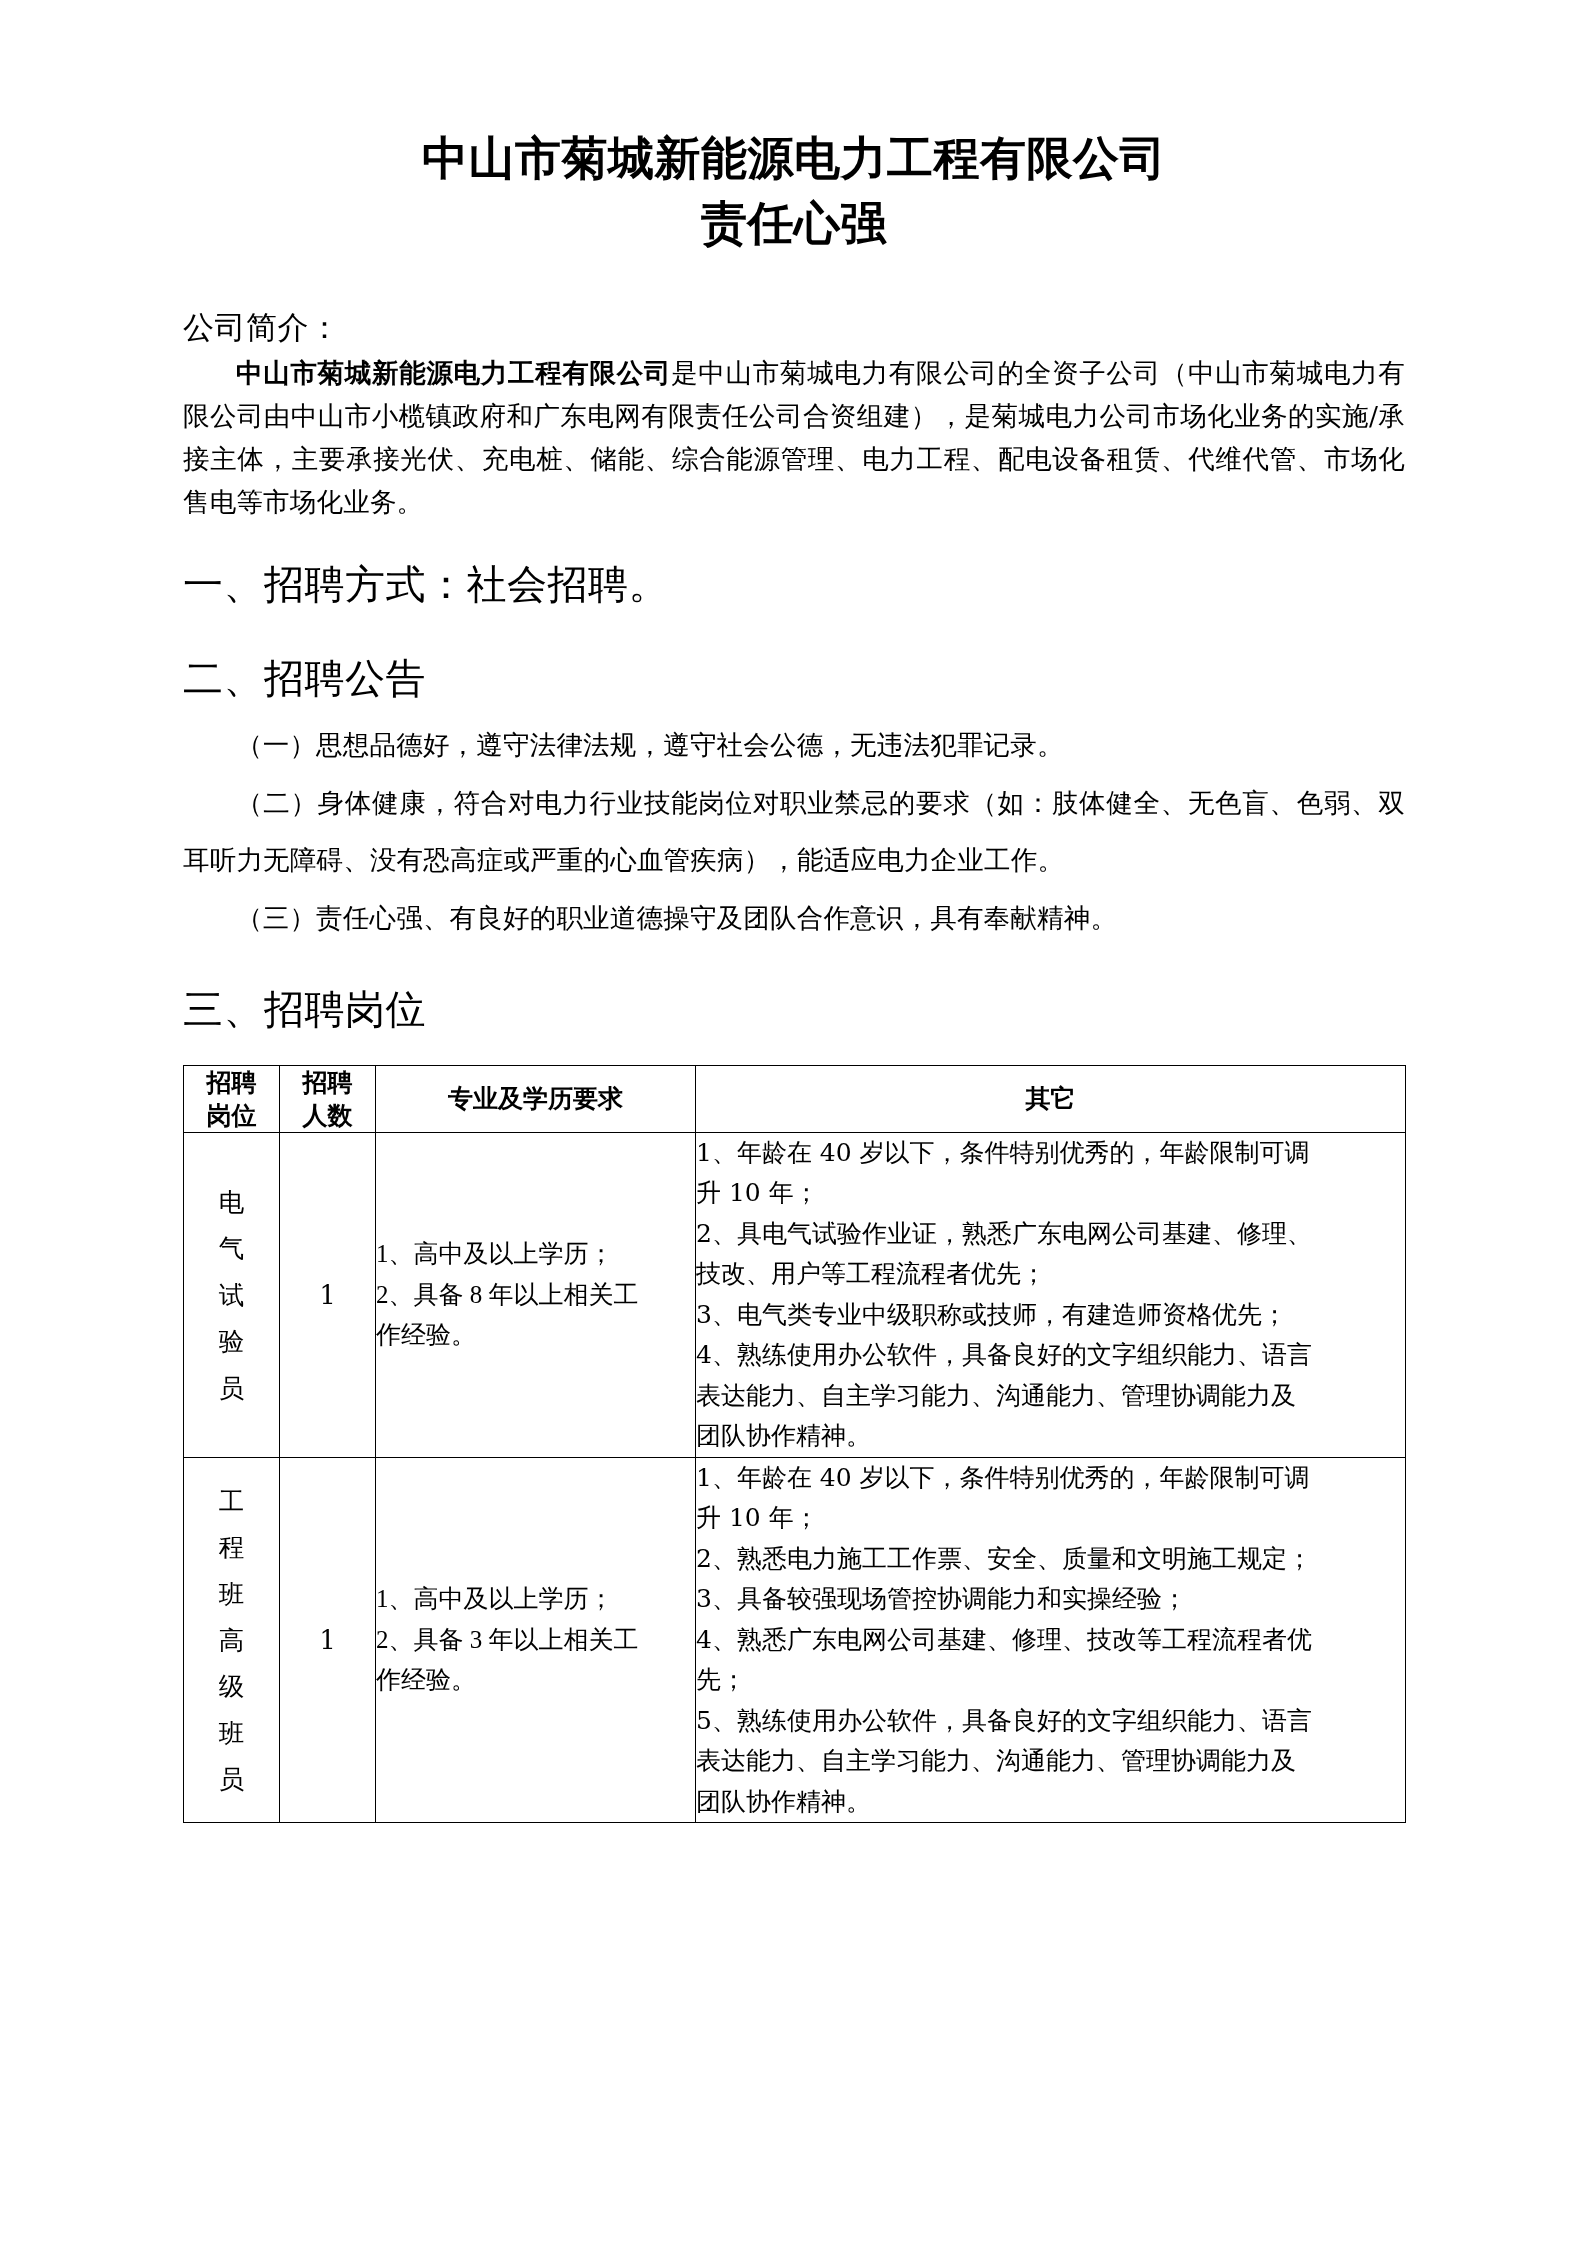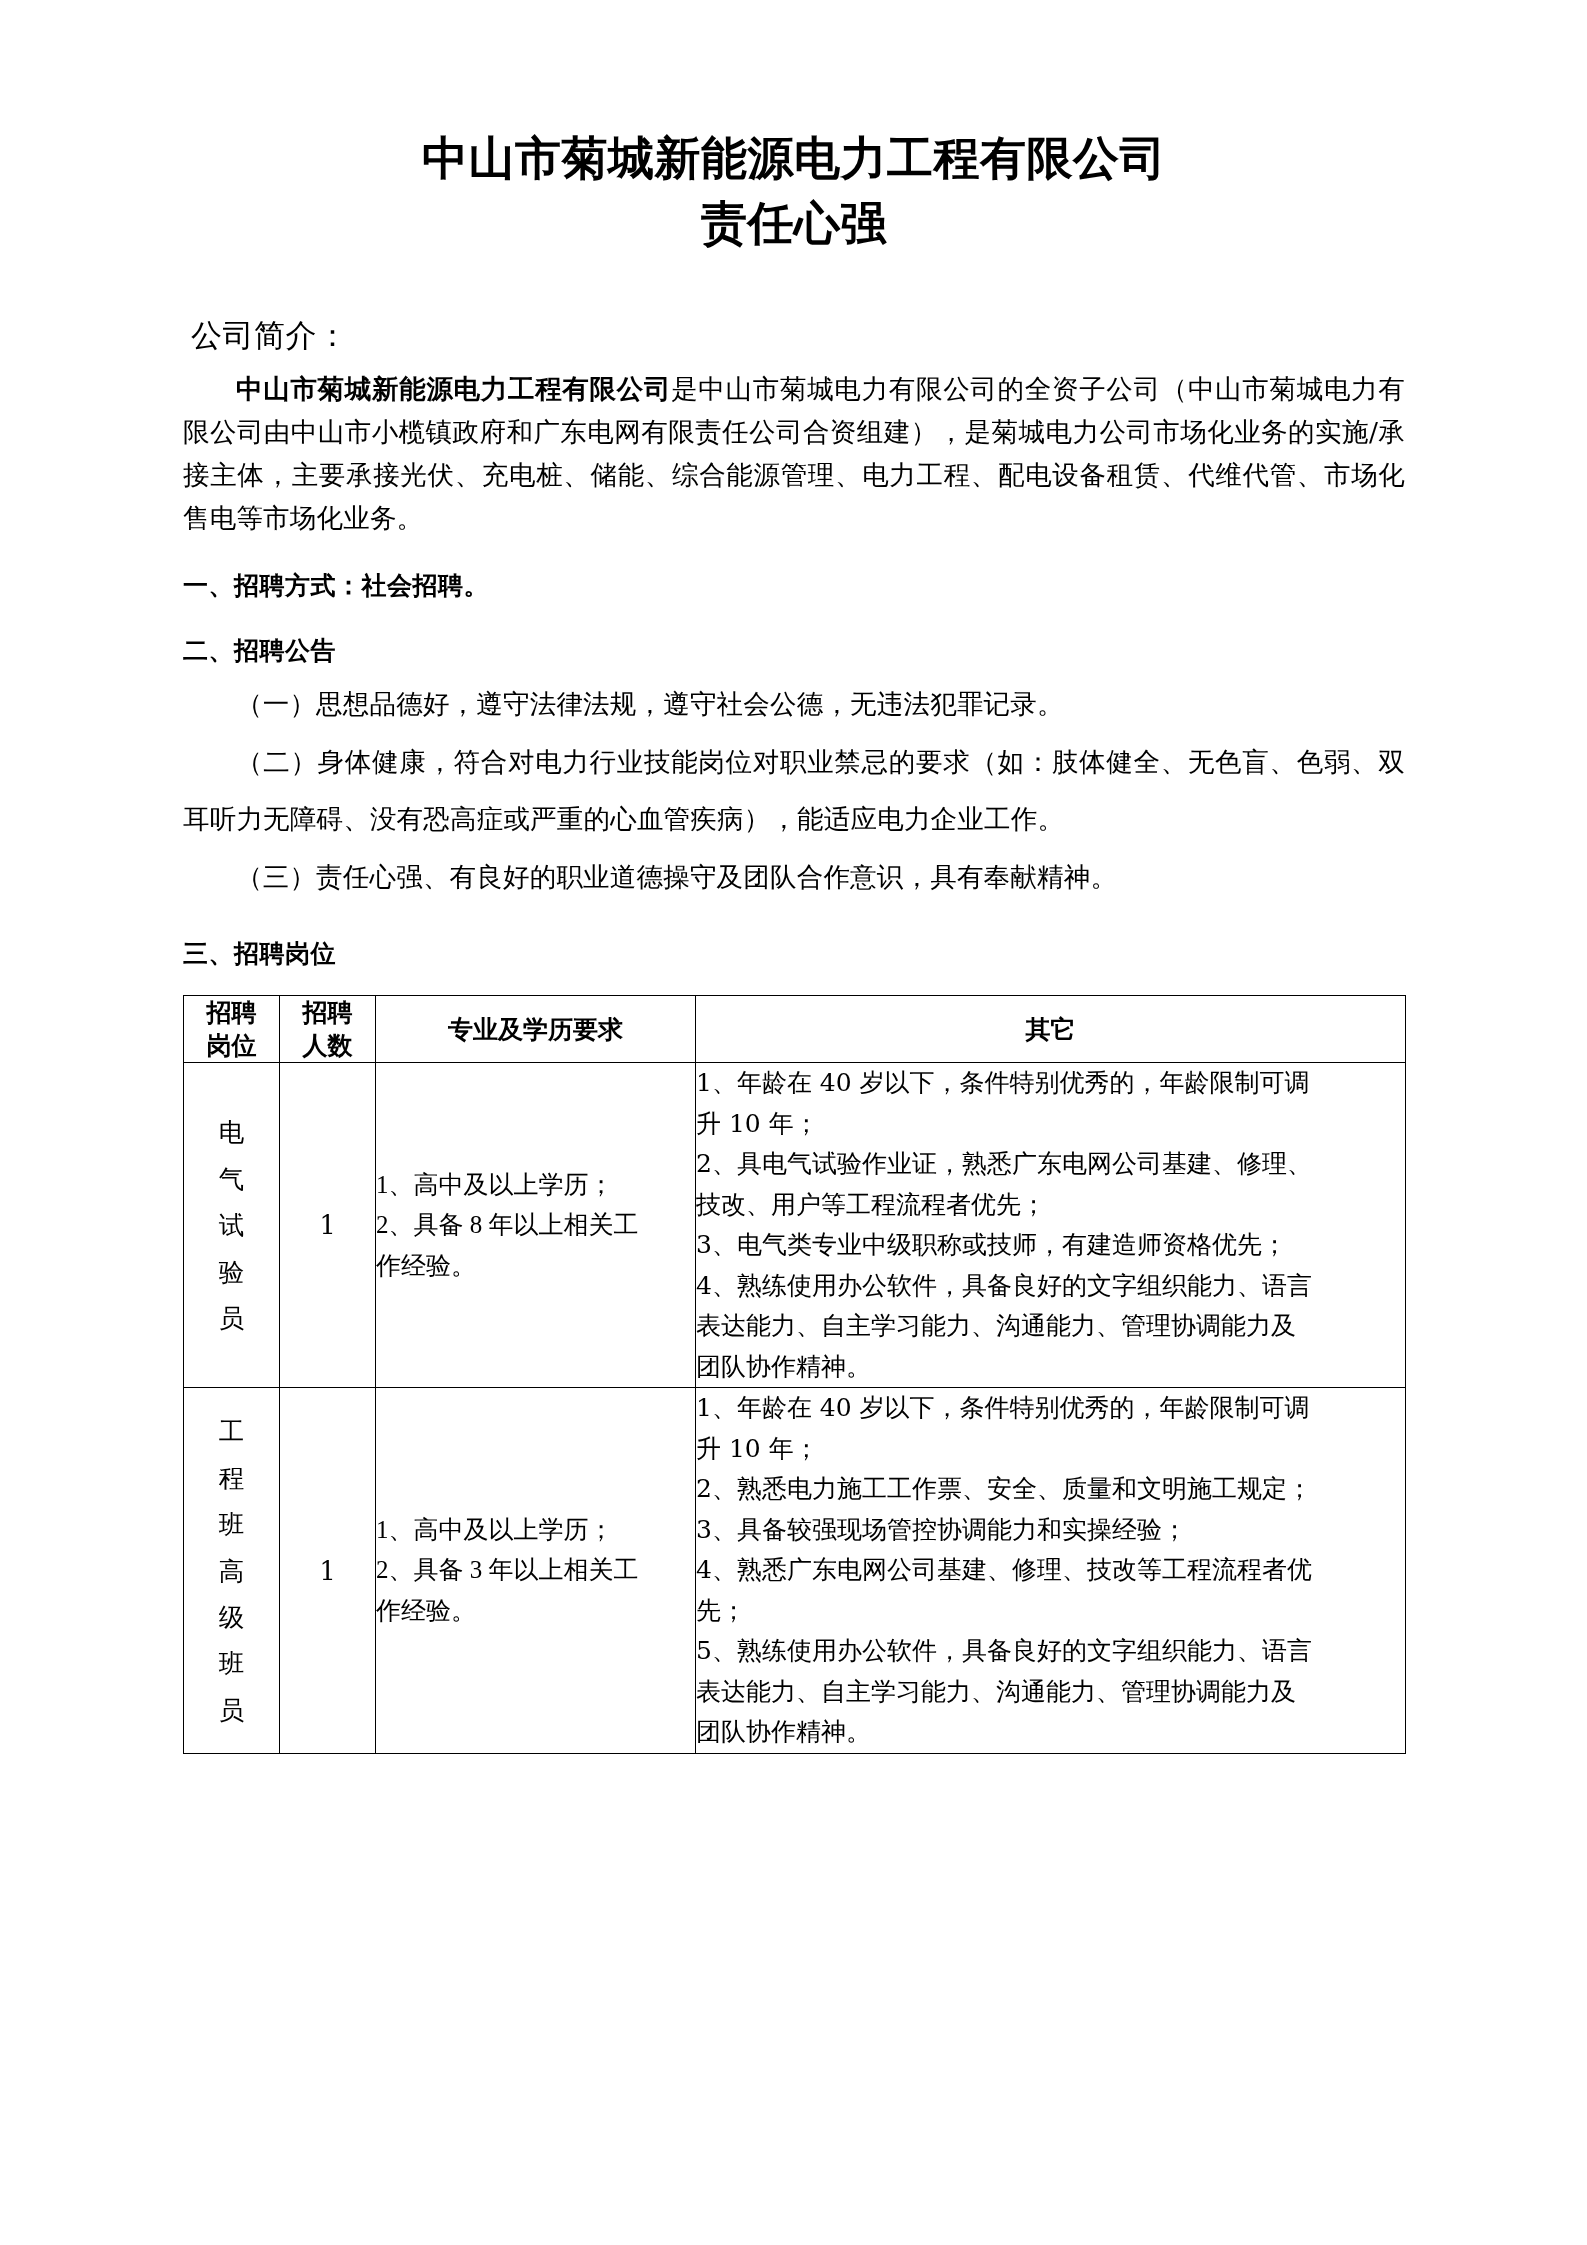--- a/index.html
+++ b/index.html
@@ -34,30 +34,30 @@
     font-size: 46px;
     line-height: 1.42;
     letter-spacing: 0.5px;
     margin: 0;
     padding-top: 126px;
   }
   .doc-title .line2 { display: block; }
 
   
   .section-heading {
-    font-size: 25px;
+    font-size: 40px;
     line-height: 1.9;
     margin: 0;
-    font-weight: bold;
+    font-weight: normal;
     letter-spacing: 0.5px;
   }
   .intro-heading {
     font-size: 31px;
     line-height: 1.6;
-    margin: 8px;
+    margin: 0;
     padding-top: 46px;
     letter-spacing: 0.5px;
   }
 
   
   .body-para {
     font-size: 26.5px;
     line-height: 1.62;
     margin: 0;
     text-align: justify;

